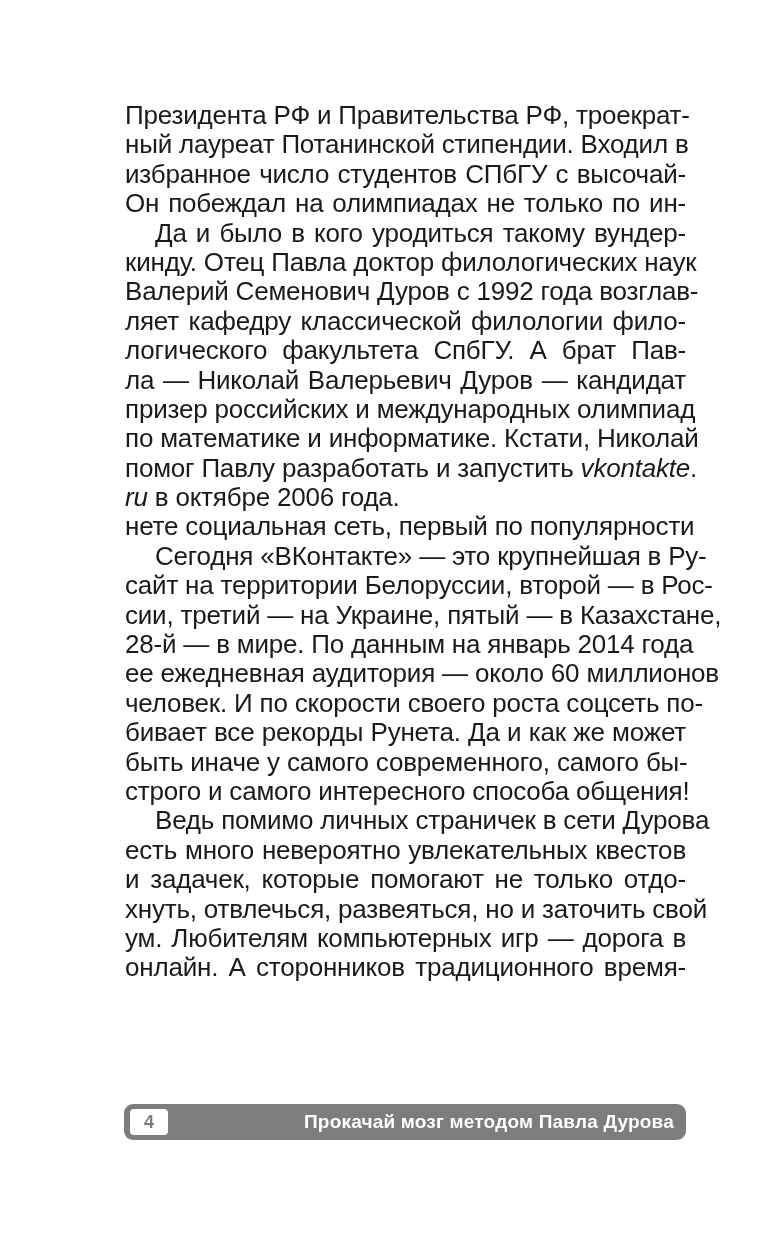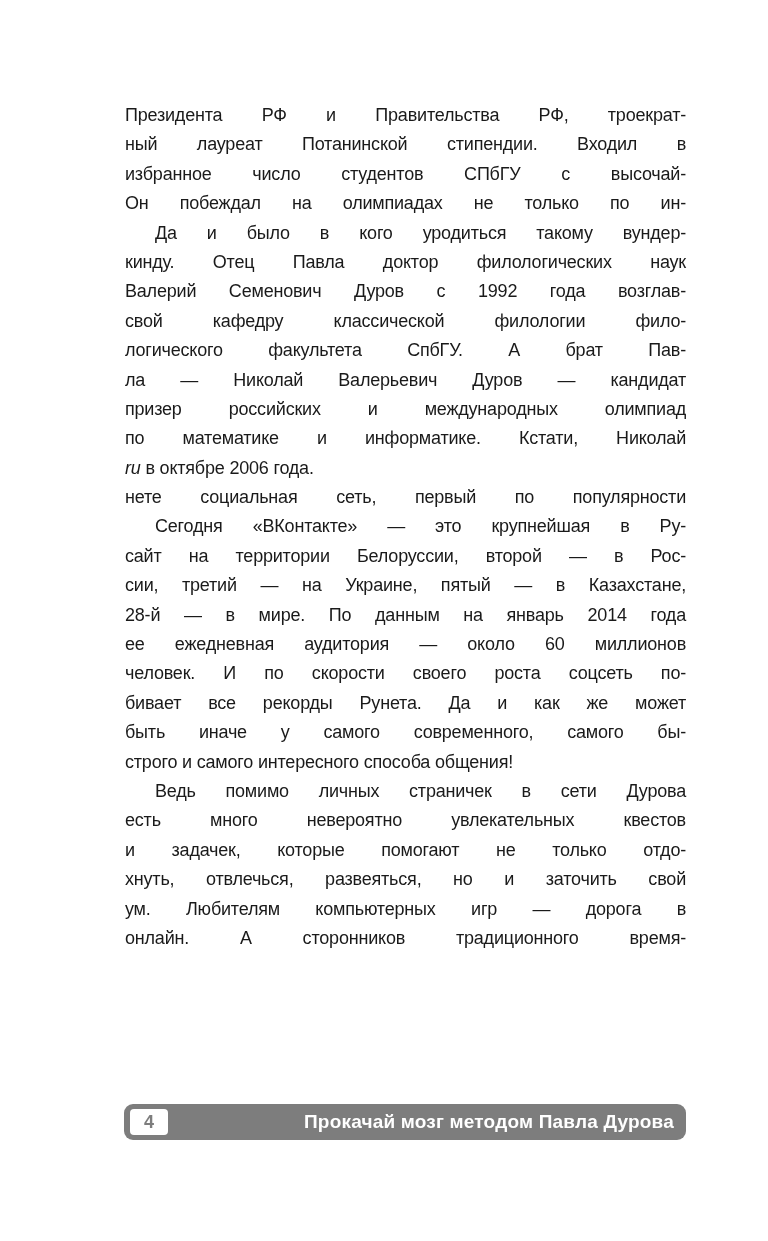--- a/index.html
+++ b/index.html
@@ -18,21 +18,21 @@
   .page-body {
     position: absolute;
     left: 125px;
     top: 101px;
     width: 561px;
   }
   .line {
     display: block;
     height: 29.4px;
     line-height: 29.4px;
-    font-size: 18px;
+    font-size: 26px;
     white-space: nowrap;
     text-align: justify;
     text-align-last: justify;
     letter-spacing: -0.2px;
   }
   .line.last {
     text-align-last: left;
   }
   .line.indent {
     padding-left: 30px;
@@ -78,25 +78,26 @@
 <body>
 
 <div class="page-body" id="page-body">
     <div class="line"><span>Президента РФ и Правительства РФ, троекрат-</span></div>
     <div class="line"><span>ный лауреат Потанинской стипендии. Входил в</span></div>
     <div class="line"><span>избранное число студентов СПбГУ с высочай-</span></div>
     <div class="line"><span>Он побеждал на олимпиадах не только по ин-</span></div>
     <div class="line indent"><span>Да и было в кого уродиться такому вундер-</span></div>
     <div class="line"><span>кинду. Отец Павла доктор филологических наук</span></div>
     <div class="line"><span>Валерий Семенович Дуров с 1992 года возглав-</span></div>
-    <div class="line"><span>свой кафедру классической филологии фило-</span></div>
+    <div class="line"><span>ляет кафедру классической филологии фило-</span></div>
     <div class="line"><span>логического факультета СпбГУ. А брат Пав-</span></div>
     <div class="line"><span>ла — Николай Валерьевич Дуров — кандидат</span></div>
     <div class="line"><span>призер российских и международных олимпиад</span></div>
     <div class="line"><span>по математике и информатике. Кстати, Николай</span></div>
+    <div class="line"><span>помог Павлу разработать и запустить </span><i>vkontakte</i><span>.</span></div>
     <div class="line last"><i>ru</i><span> в октябре 2006 года.</span></div>
     <div class="line"><span>нете социальная сеть, первый по популярности</span></div>
     <div class="line indent"><span>Сегодня «ВКонтакте» — это крупнейшая в Ру-</span></div>
     <div class="line"><span>сайт на территории Белоруссии, второй — в Рос-</span></div>
     <div class="line"><span>сии, третий — на Украине, пятый — в Казахстане,</span></div>
     <div class="line"><span>28-й — в мире. По данным на январь 2014 года</span></div>
     <div class="line"><span>ее ежедневная аудитория — около 60 миллионов</span></div>
     <div class="line"><span>человек. И по скорости своего роста соцсеть по-</span></div>
     <div class="line"><span>бивает все рекорды Рунета. Да и как же может</span></div>
     <div class="line"><span>быть иначе у самого современного, самого бы-</span></div>

